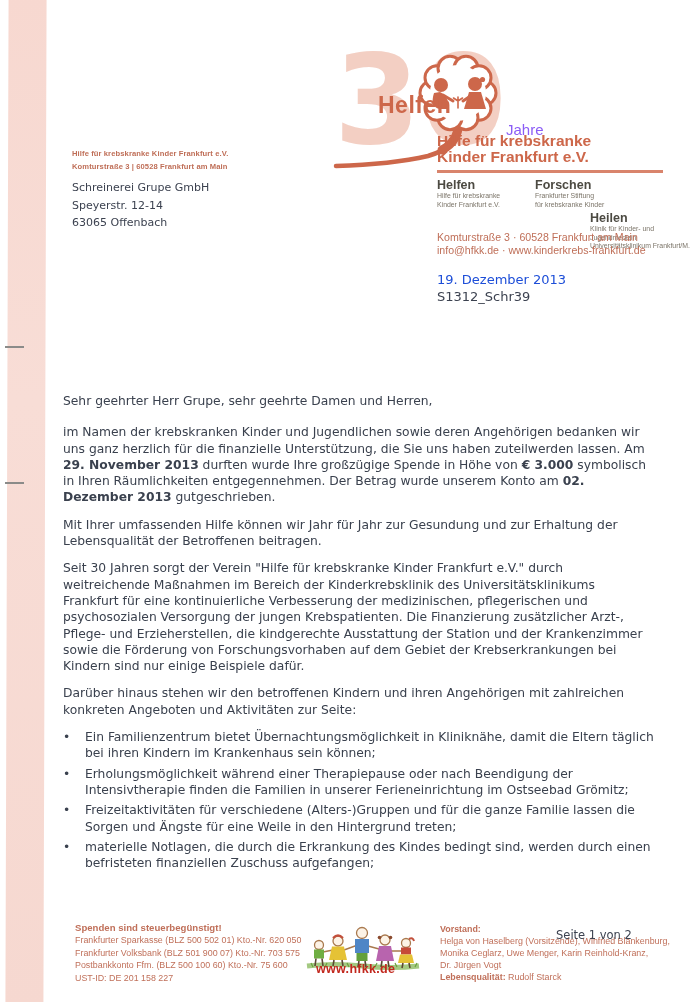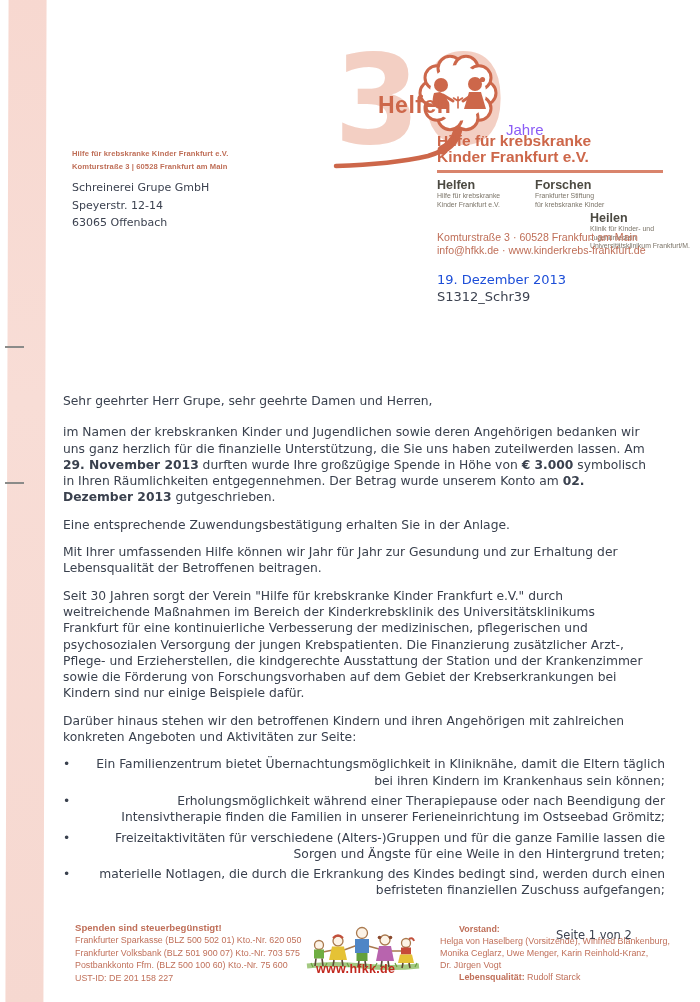--- a/index.html
+++ b/index.html
@@ -67,38 +67,38 @@
   
   .letter-body{
     left:63px;top:393px;width:602px;font-size:12.3px;line-height:16.3px;color:#3a414e;
   }
   .letter-body p{margin:0 14px 11px 0;}
   .letter-body p.salutation{margin-bottom:15px;}
   .letter-body b{font-weight:bold;}
   .bullet-item{display:flex;margin:0 0 4px 0;}
   .bullet-item .dot{width:22px;flex:none;}
   .bullet-item .dot::before{content:"•";}
-  .bullet-item .txt{flex:1;text-align:right;}
+  .bullet-item .txt{flex:1;}
 
   
   .footer-left{
     left:75px;top:922px;font-family:"Liberation Sans",sans-serif;color:#c0705a;
     font-size:8.9px;line-height:12.4px;
   }
   .footer-left .hl{font-weight:bold;font-size:9.6px;}
   .footer-kids{left:305px;top:920px;}
   .footer-web{
     left:316px;top:962px;font-size:12.5px;font-weight:bold;color:#c2281e;
     font-family:"Liberation Sans",sans-serif;letter-spacing:0.3px;
   }
   .footer-right{
     left:440px;top:924px;font-family:"Liberation Sans",sans-serif;color:#c0705a;
     font-size:8.9px;line-height:11.9px;width:250px;
   }
-  .footer-right .bold{font-weight:bold;margin-left:19px;}
+  .footer-right .bold{font-weight:bold;}
 </style>
 </head>
 <body>
 
 <div class="abs edge-strip"></div>
 <div class="abs fold-mark fold-1"></div>
 <div class="abs fold-mark fold-2"></div>
 
 <div class="abs logo-number">30</div>
 
@@ -171,21 +171,20 @@
   <div>Komturstraße 3  ·  60528 Frankfurt am Main</div>
   <div>info@hfkk.de  ·  www.kinderkrebs-frankfurt.de</div>
 </div>
 
 <div class="abs date-line">19. Dezember 2013</div>
 <div class="abs ref-line">S1312_Schr39</div>
 
 <div class="abs letter-body">
   <p class="salutation">Sehr geehrter Herr Grupe, sehr geehrte Damen und Herren,</p>
   <p><span>im Namen der krebskranken Kinder und Jugendlichen sowie deren Angehörigen bedanken wir uns ganz herzlich für die finanzielle Unterstützung, die Sie uns haben zuteilwerden lassen. Am </span><b>29. November 2013</b><span> durften wurde Ihre großzügige Spende in Höhe von </span><b>€ 3.000</b><span> symbolisch in Ihren Räumlichkeiten entgegennehmen. Der Betrag wurde unserem Konto am </span><b>02. Dezember 2013</b><span> gutgeschrieben.</span></p>
-  <p>Eine entsprechende Zuwendungsbestätigung erhalten Sie in der Anlage.</p>
   <p>Mit Ihrer umfassenden Hilfe können wir Jahr für Jahr zur Gesundung und zur Erhaltung der Lebensqualität der Betroffenen beitragen.</p>
   <p>Seit 30 Jahren sorgt der Verein "Hilfe für krebskranke Kinder Frankfurt e.V." durch weitreichende Maßnahmen im Bereich der Kinderkrebsklinik des Universitätsklinikums Frankfurt für eine kontinuierliche Verbesserung der medizinischen, pflegerischen und psychosozialen Versorgung der jungen Krebspatienten. Die Finanzierung zusätzlicher Arzt-, Pflege- und Erzieherstellen, die kindgerechte Ausstattung der Station und der Krankenzimmer sowie die Förderung von Forschungsvorhaben auf dem Gebiet der Krebserkrankungen bei Kindern sind nur einige Beispiele dafür.</p>
   <p>Darüber hinaus stehen wir den betroffenen Kindern und ihren Angehörigen mit zahlreichen konkreten Angeboten und Aktivitäten zur Seite:</p>
 
   <div class="bullet-item">
     <span class="dot"></span>
     <span class="txt">Ein Familienzentrum bietet Übernachtungsmöglichkeit in Kliniknähe, damit die Eltern täglich bei ihren Kindern im Krankenhaus sein können;</span>
   </div>
   <div class="bullet-item">
     <span class="dot"></span>

